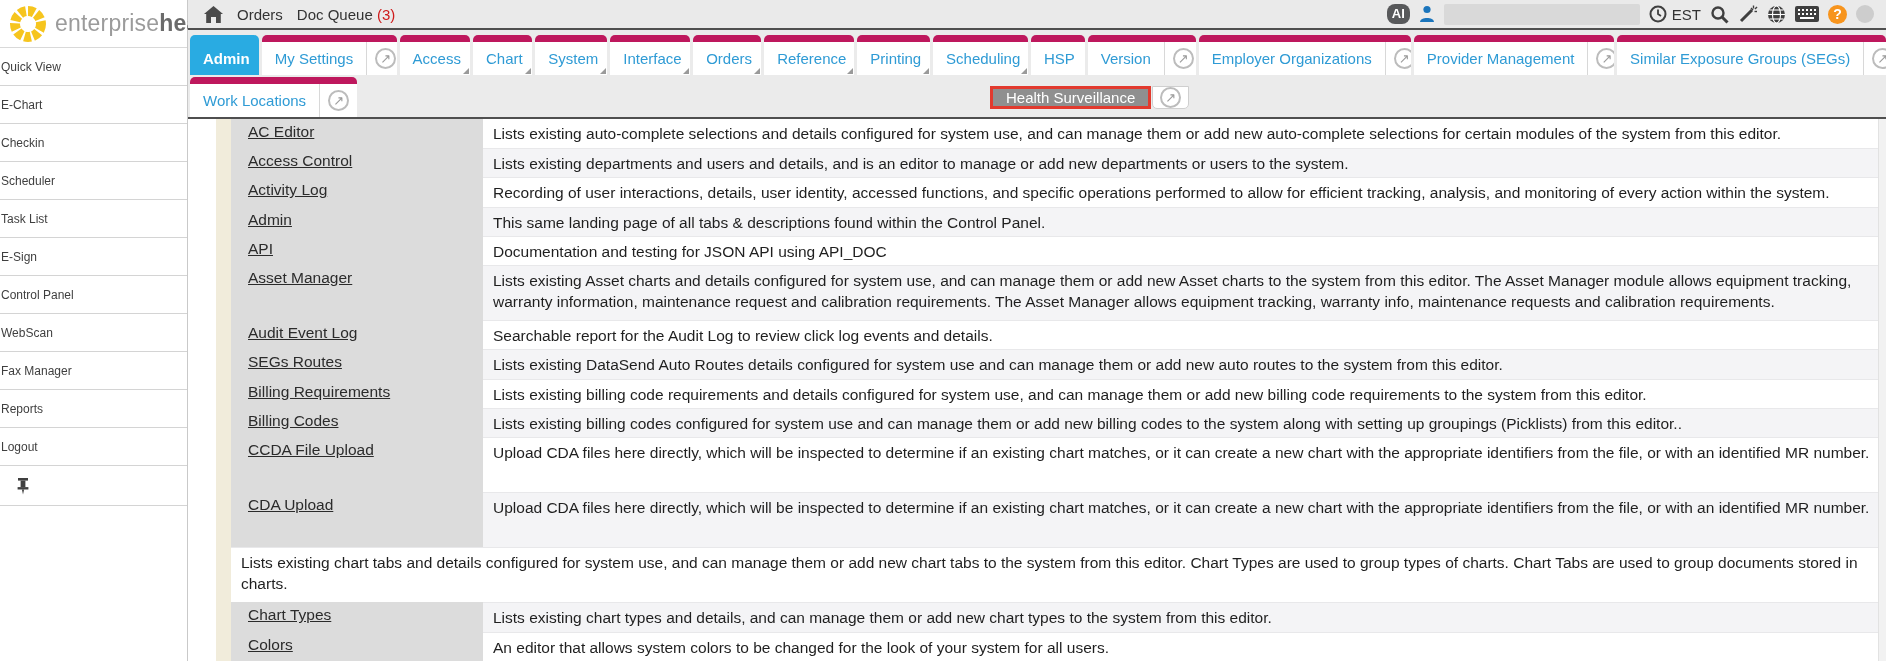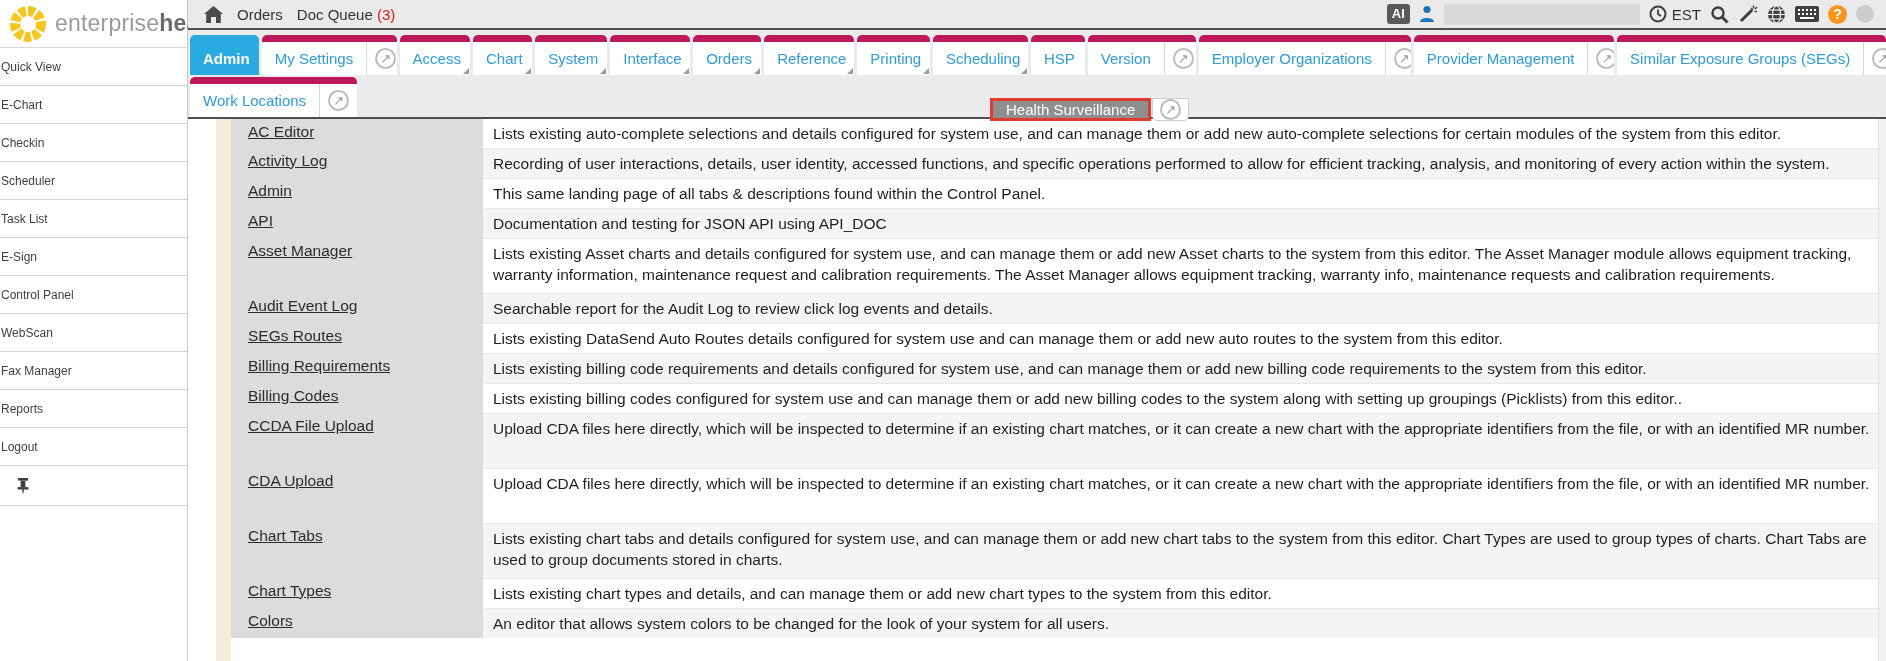--- a/index.html
+++ b/index.html
@@ -16,21 +16,21 @@
   .pin-row { height:40px; display:flex; align-items:center; padding-left:15px; border-bottom:1px solid #d4d4d4; }
 
   
   .main { flex:1; display:flex; flex-direction:column; min-width:0; }
 
   
   .topbar { height:30px; background:#eaeaea; border-bottom:2px solid #4f4f4f; display:flex; align-items:center; padding:0 12px 0 16px; gap:14px; }
   .topbar a.tblink { color:#333; font-size:15px; text-decoration:none; cursor:pointer; }
   .dq-count { color:#cf1b1b; }
   .topbar-right { margin-left:auto; display:flex; align-items:center; gap:9px; }
-  .ai-badge { background:#58595b; color:#fff; font-weight:bold; font-size:13px; padding:2px 5px; border-radius:3px; line-height:16px; }
+  .ai-badge { background:#58595b; color:#fff; font-weight:bold; font-size:13px; padding:2px 5px; border-radius:8px; line-height:16px; }
   .tb-input { width:196px; height:21px; background:#d9d9d9; border:none; outline:none; border-radius:2px; font-size:13px; padding:0 6px; }
   .est { font-size:15px; color:#333; margin-left:-4px; }
   .help-circle { width:19px; height:19px; border-radius:50%; background:#f7941d; color:#fff; font-weight:bold; font-size:14px; display:flex; align-items:center; justify-content:center; }
   .plain-circle { width:18px; height:18px; border-radius:50%; background:#cdcdcd; }
 
   
   .tabzone { background:#ebebeb; border-bottom:2px solid #4f4f4f; padding:5px 0 0 2px; }
   .tabrow { display:flex; gap:3px; align-items:stretch; height:40px; }
   .tabrow2 { height:40px; margin-top:2px; position:relative; }
   .tab { display:flex; flex-direction:column; border-radius:5px 5px 0 0; overflow:hidden; background:#be185d; cursor:pointer; }
@@ -38,21 +38,21 @@
   .tab-body { background:#fff; flex:1; display:flex; align-items:center; position:relative; }
   .tab-label { padding:0 13px; color:#2f9bd5; font-size:15px; white-space:nowrap; }
   .tab.dropdown .tab-body::after { content:""; position:absolute; right:1px; bottom:1px; width:0; height:0; border-left:6px solid transparent; border-bottom:6px solid #9a9a9a; }
   .tab.active { background:#29abe2; }
   .tab.active .tab-body { background:#29abe2; }
   .tab.active .tab-label { color:#fff; font-weight:bold; }
   .popout-seg { border-left:1px solid #d8d8d8; padding:0 8px; display:flex; align-items:center; align-self:stretch; }
   .circle-arrow { width:21px; height:21px; border:2px solid #bcbcbc; border-radius:50%; color:#9b9b9b; display:flex; align-items:center; justify-content:center; font-size:13px; line-height:1; }
 
   
-  .hsp-dropdown { position:absolute; left:800px; top:-3px; display:flex; align-items:flex-end; height:47px; z-index:5; }
+  .hsp-dropdown { position:absolute; left:800px; top:-3px; display:flex; align-items:center; height:47px; z-index:5; }
   .hl-box { border:3px solid #e23a2e; display:flex; }
   .dd-item { background:#8f8f8f; color:#fff; font-size:15px; display:flex; align-items:center; padding:0 13px; white-space:nowrap; cursor:pointer; }
   .dd-icon-box { background:#fff; border:1px solid #cfcfcf; border-radius:0 0 5px 5px; display:flex; align-items:center; padding:0 7px; margin-left:1px; cursor:pointer; }
 
   
   .content { flex:1; display:flex; position:relative; background:#fff; overflow:hidden;margin-left:28px; }
   .beige-strip { width:15px; min-width:15px; background:#f1ecdb; }
   .rows { flex:1; display:flex; flex-direction:column; min-width:0; }
   .row { display:flex; min-height:29px; }
   .row.tall { min-height:55px; }
@@ -343,20 +343,26 @@
     <div class="beige-strip"></div>
     <div class="rows" id="content-rows">
         <div class="row">
     <div class="link-cell">
       <a>AC Editor</a>
     </div>
     <div class="desc-cell">Lists existing auto-complete selections and details configured for system use, and can manage them or add new auto-complete selections for certain modules of the system from this editor.</div>
   </div>
         <div class="row">
     <div class="link-cell">
+      <a>Access Control</a>
+    </div>
+    <div class="desc-cell">Lists existing departments and users and details, and is an editor to manage or add new departments or users to the system.</div>
+  </div>
+        <div class="row">
+    <div class="link-cell">
       <a>Activity Log</a>
     </div>
     <div class="desc-cell">Recording of user interactions, details, user identity, accessed functions, and specific operations performed to allow for efficient tracking, analysis, and monitoring of every action within the system.</div>
   </div>
         <div class="row">
     <div class="link-cell">
       <a>Admin</a>
     </div>
     <div class="desc-cell">This same landing page of all tabs &amp; descriptions found within the Control Panel.</div>
   </div>
@@ -402,23 +408,20 @@
     </div>
     <div class="desc-cell">Upload CDA files here directly, which will be inspected to determine if an existing chart matches, or it can create a new chart with the appropriate identifiers from the file, or with an identified MR number.</div>
   </div>
         <div class="row tall">
     <div class="link-cell">
       <a>CDA Upload</a>
     </div>
     <div class="desc-cell">Upload CDA files here directly, which will be inspected to determine if an existing chart matches, or it can create a new chart with the appropriate identifiers from the file, or with an identified MR number.</div>
   </div>
         <div class="row tall">
-    <div class="link-cell">
-      <a>Chart Tabs</a>
-    </div>
     <div class="desc-cell">Lists existing chart tabs and details configured for system use, and can manage them or add new chart tabs to the system from this editor. Chart Types are used to group types of charts. Chart Tabs are used to group documents stored in charts.</div>
   </div>
         <div class="row">
     <div class="link-cell">
       <a>Chart Types</a>
     </div>
     <div class="desc-cell">Lists existing chart types and details, and can manage them or add new chart types to the system from this editor.</div>
   </div>
         <div class="row">
     <div class="link-cell">

